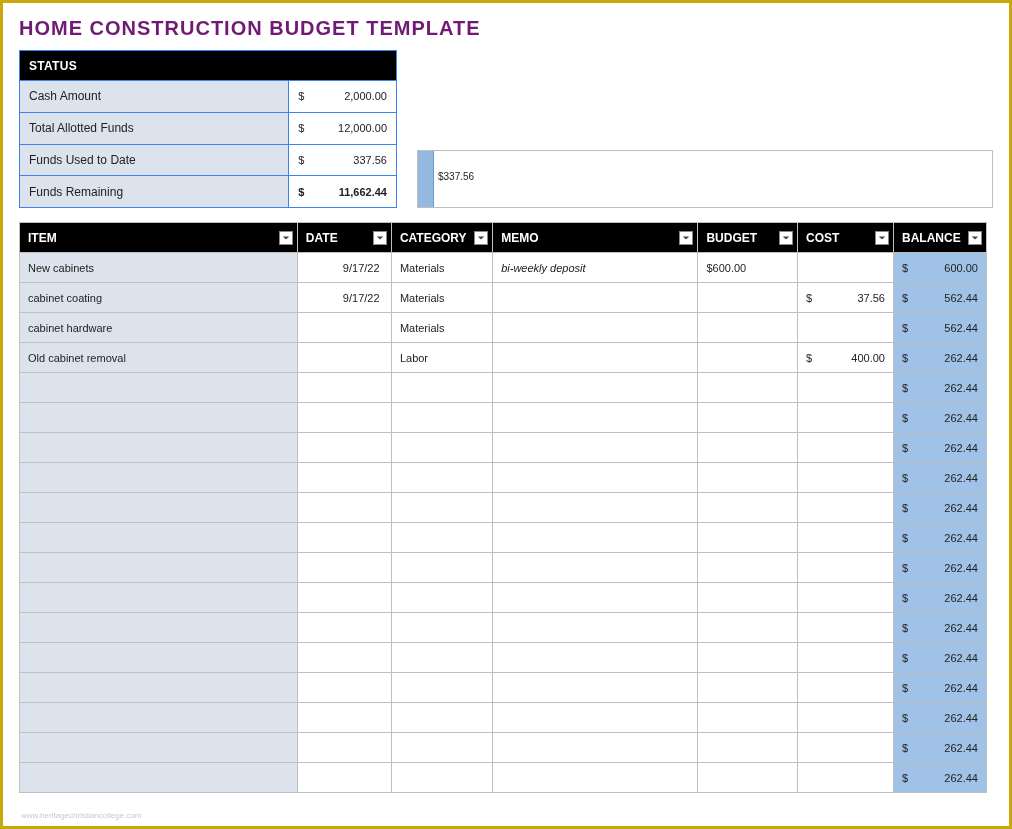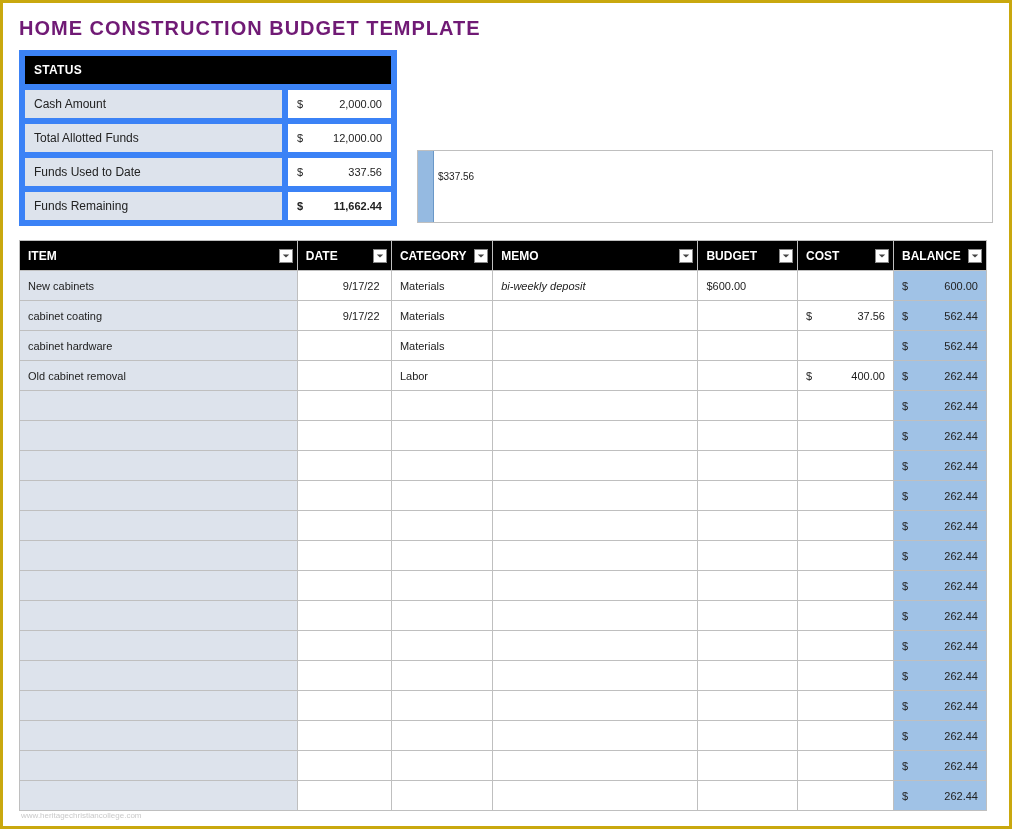--- a/index.html
+++ b/index.html
@@ -24,21 +24,21 @@
   .top-section {
     display: flex;
     gap: 20px;
     margin-bottom: 14px;
   }
   .status-table {
     width: 378px;
     border-collapse: collapse;
   }
   .status-table th, .status-table td {
-    border: 6px solid #3b82f6;
+    border: 1px solid #3b82f6;
     padding: 7px 9px;
     height: 30px;
   }
   .status-table thead th {
     background: #000;
     color: #fff;
     text-align: left;
     font-weight: 600;
     font-size: 12px;
     letter-spacing: 0.3px;
@@ -67,21 +67,21 @@
     font-variant-numeric: lining-nums;
   }
   .status-table tbody tr.bold td.cur,
   .status-table tbody tr.bold td.amt {
     font-weight: 700;
   }
   .progress-box {
     flex: 1;
     border: 1px solid #bfbfbf;
     margin-top: 100px;
-    height: 73px;
+    height: 58px;
     position: relative;
     background: #fff;
   }
   .progress-bar {
     position: absolute;
     left: 0; top: 0; bottom: 0;
     background: #95bae1;
     border-right: 1px solid #6a98c8;
   }
   .progress-label {

